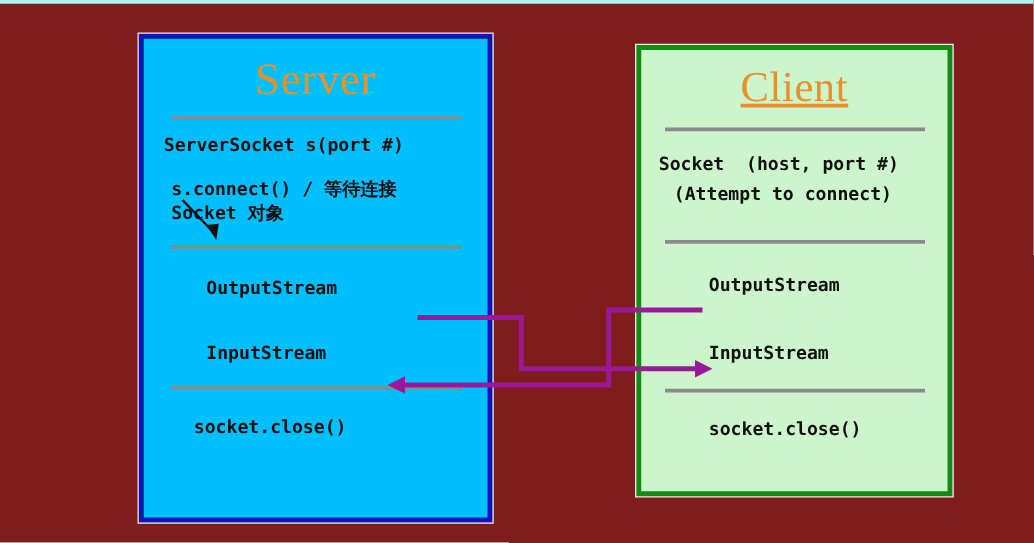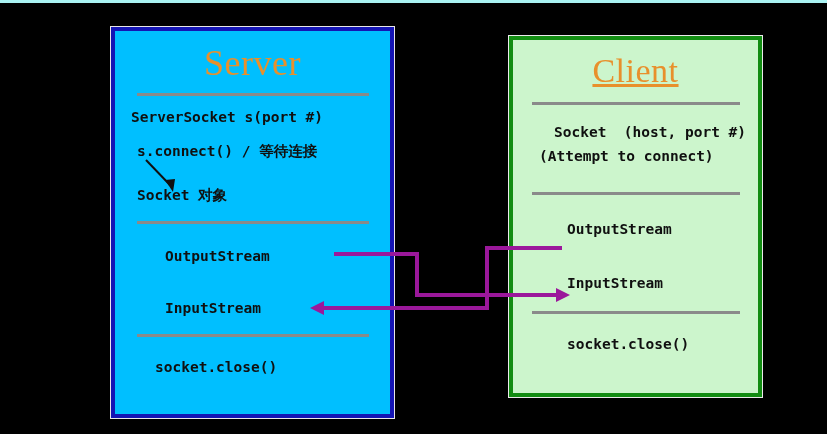--- a/index.html
+++ b/index.html
@@ -12,21 +12,21 @@
     height: 434px;
     position: relative;
     overflow: hidden;
     font-family: "Liberation Sans", sans-serif;
   }
   #canvas {
     position: absolute;
     left: 0; top: 0;
     width: 827px;
     height: 434px;
-    background: #000000;
+    background: #7f1d1d;
   }
   .top-rule {
     position: absolute;
     left: 0; top: 0;
     width: 827px;
     height: 3px;
     background: #aaf3f3;
   }
 
   
@@ -80,27 +80,27 @@
     font-weight: bold;
     white-space: pre;
     letter-spacing: 0px;
   }
 
   .section { position: relative; }
 
   
   .row-serversocket { margin-top: 13px; padding-left: 16px; }
   .row-accept       { margin-top: 17px; padding-left: 22px; }
-  .row-socketobj    { margin-top: 25px; padding-left: 22px; }
+  .row-socketobj    { padding-left: 22px; }
   .row-outputstream { margin-top: 24px; padding-left: 50px; }
   .row-inputstream  { margin-top: 36px; padding-left: 50px; }
   .row-close        { margin-top: 22px; padding-left: 40px; }
 
   
-  .c-row-socket  { margin-top: 19px; padding-left: 14px; margin-left: 27px; }
+  .c-row-socket  { margin-top: 19px; padding-left: 14px; }
   .c-row-attempt { margin-top: 8px;  padding-left: 26px; }
   .c-row-out     { margin-top: 26px; padding-left: 54px; }
   .c-row-in      { margin-top: 38px; padding-left: 54px; }
   .c-row-close   { margin-top: 22px; padding-left: 54px; }
 
   
   #accept-arrow {
     position: absolute;
     left: 143px;
     top: 158px;

